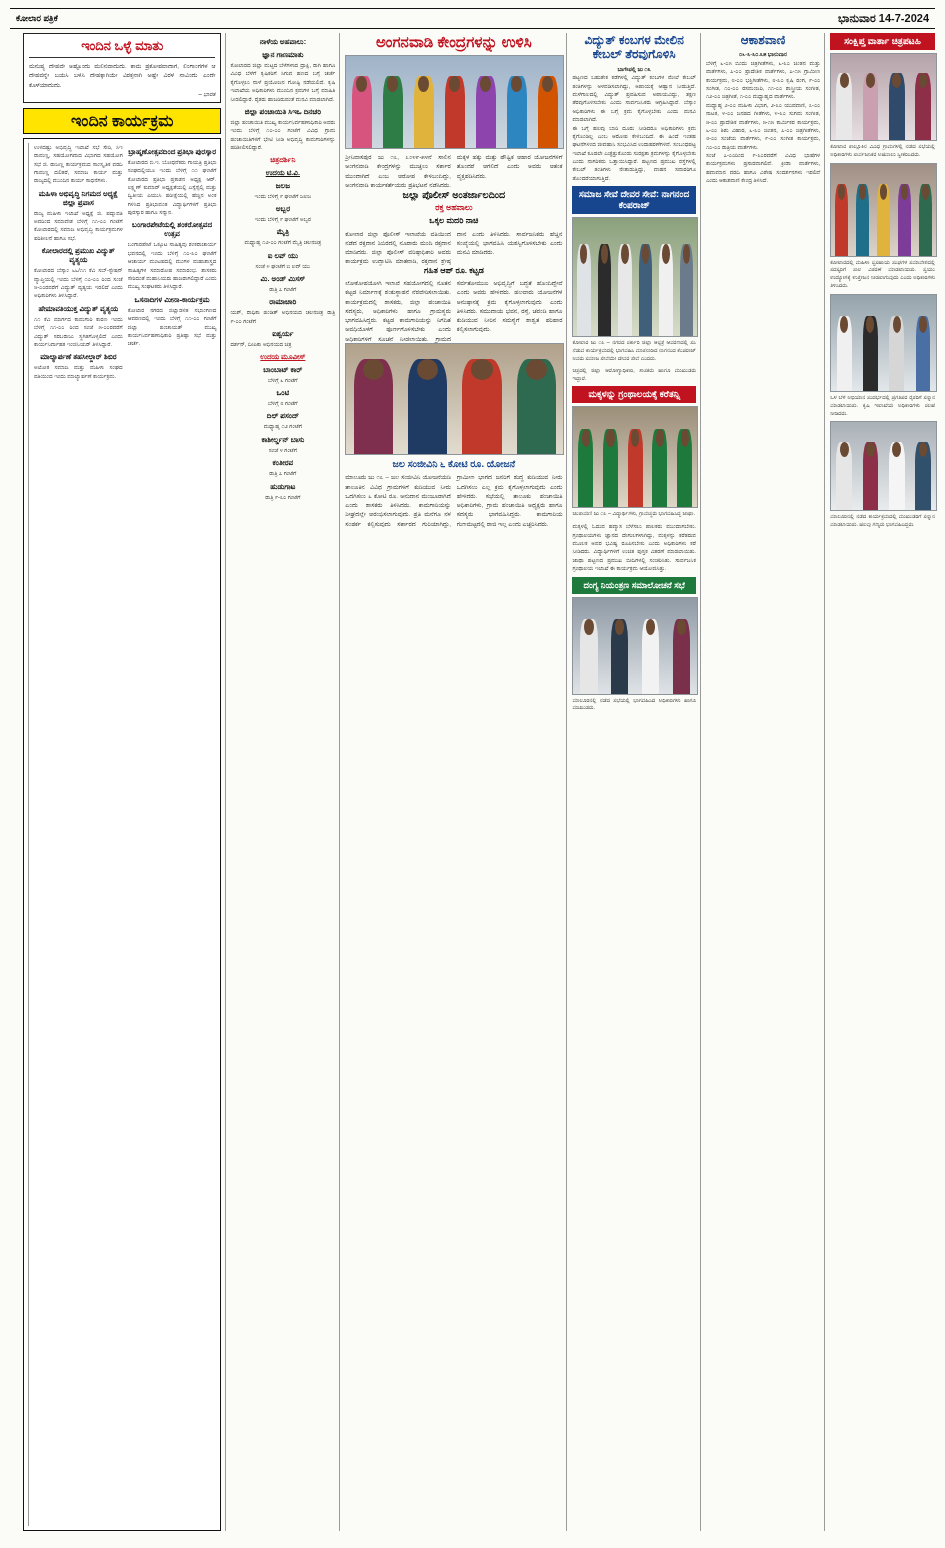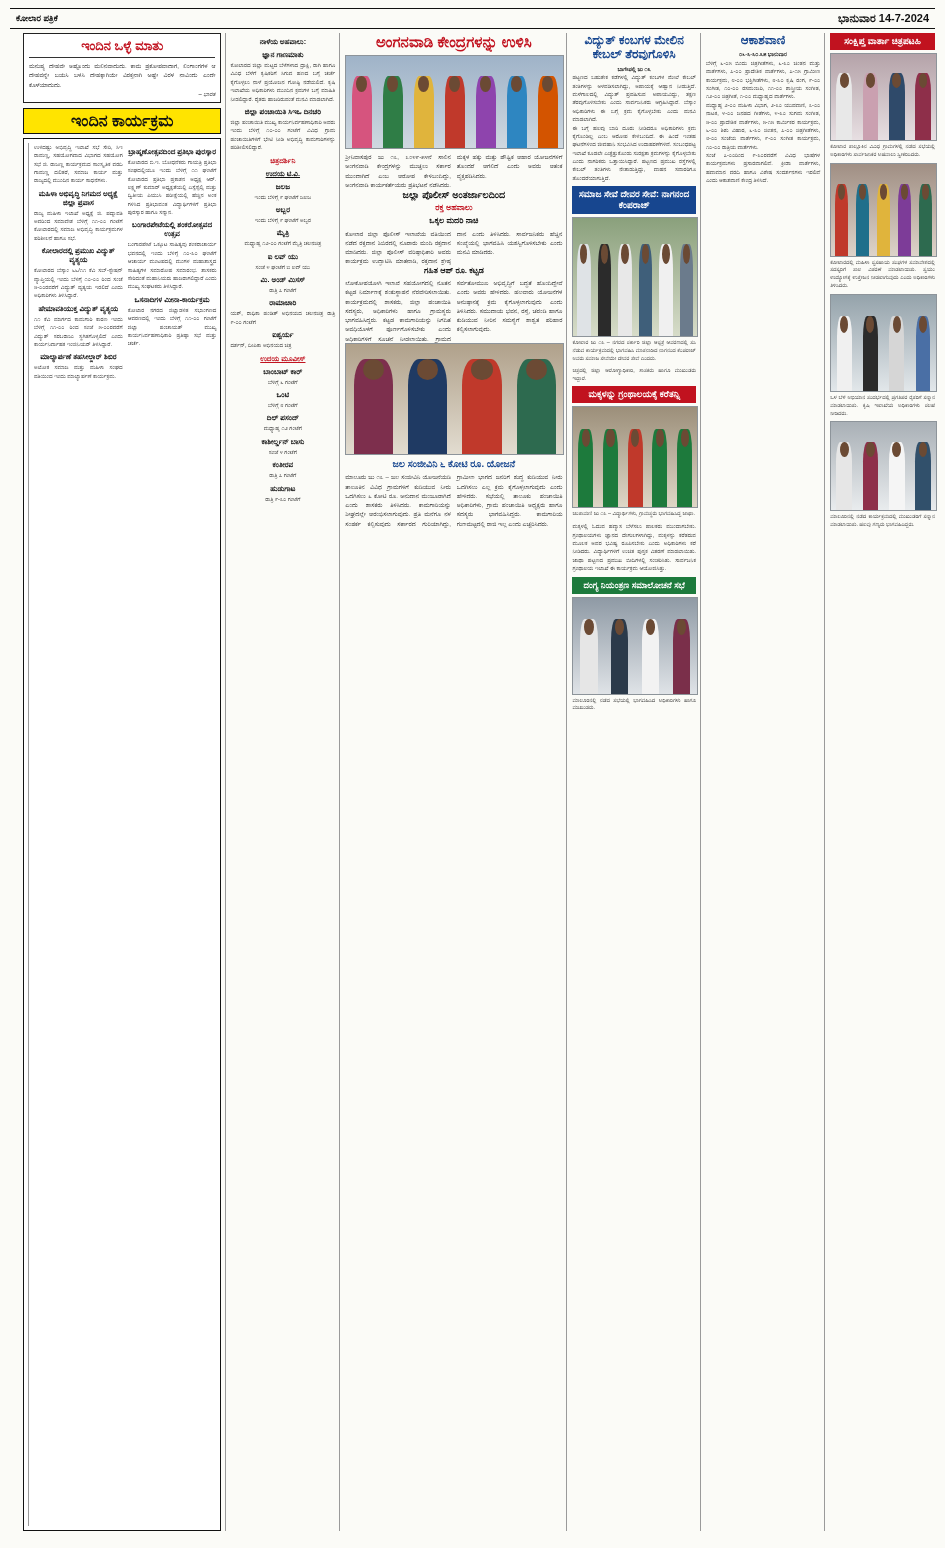--- a/index.html
+++ b/index.html
@@ -42,21 +42,21 @@
 
   .sign{font-size:5.8px;text-align:right;font-style:italic;color:#333;margin-top:2px;}
 
   .yellowbar{
     background:#ffe400;border:1px solid #111;text-align:center;
     font-size:16px;font-weight:bold;color:#111;padding:3px 0;margin-bottom:4px;
   }
   .prog-wrap{border:1px solid #111;padding:4px;background:#fff;flex:1;display:flex;gap:5px;}
   .prog-col{width:50%;}
   .sub-h{font-size:7.2px;font-weight:bold;text-align:center;color:#111;margin:4px 0 2px;}
-  .sub-h.red{color:#c1121f;}
+  .sub-h.red{color:#c1121f;font-family:Liberation Serif, serif;}
   .mini{font-size:5.6px;line-height:1.5;text-align:justify;color:#1a1a1a;}
   .ctr{text-align:center;}
 
   
   .photo{width:100%;background:#bfc6cc;position:relative;overflow:hidden;border:1px solid #8d949a;}
   .cap{font-size:5.4px;line-height:1.45;text-align:justify;color:#222;margin:2px 0 4px;}
 
   .headline-xl{font-size:15px;font-weight:bold;text-align:center;color:#c1121f;line-height:1.2;margin:0 0 4px;}
   .headline-l{font-size:12px;font-weight:bold;text-align:center;color:#17468f;line-height:1.2;margin:0 0 3px;}
   .headline-m{font-size:9.5px;font-weight:bold;text-align:center;line-height:1.2;margin:0 0 3px;}

